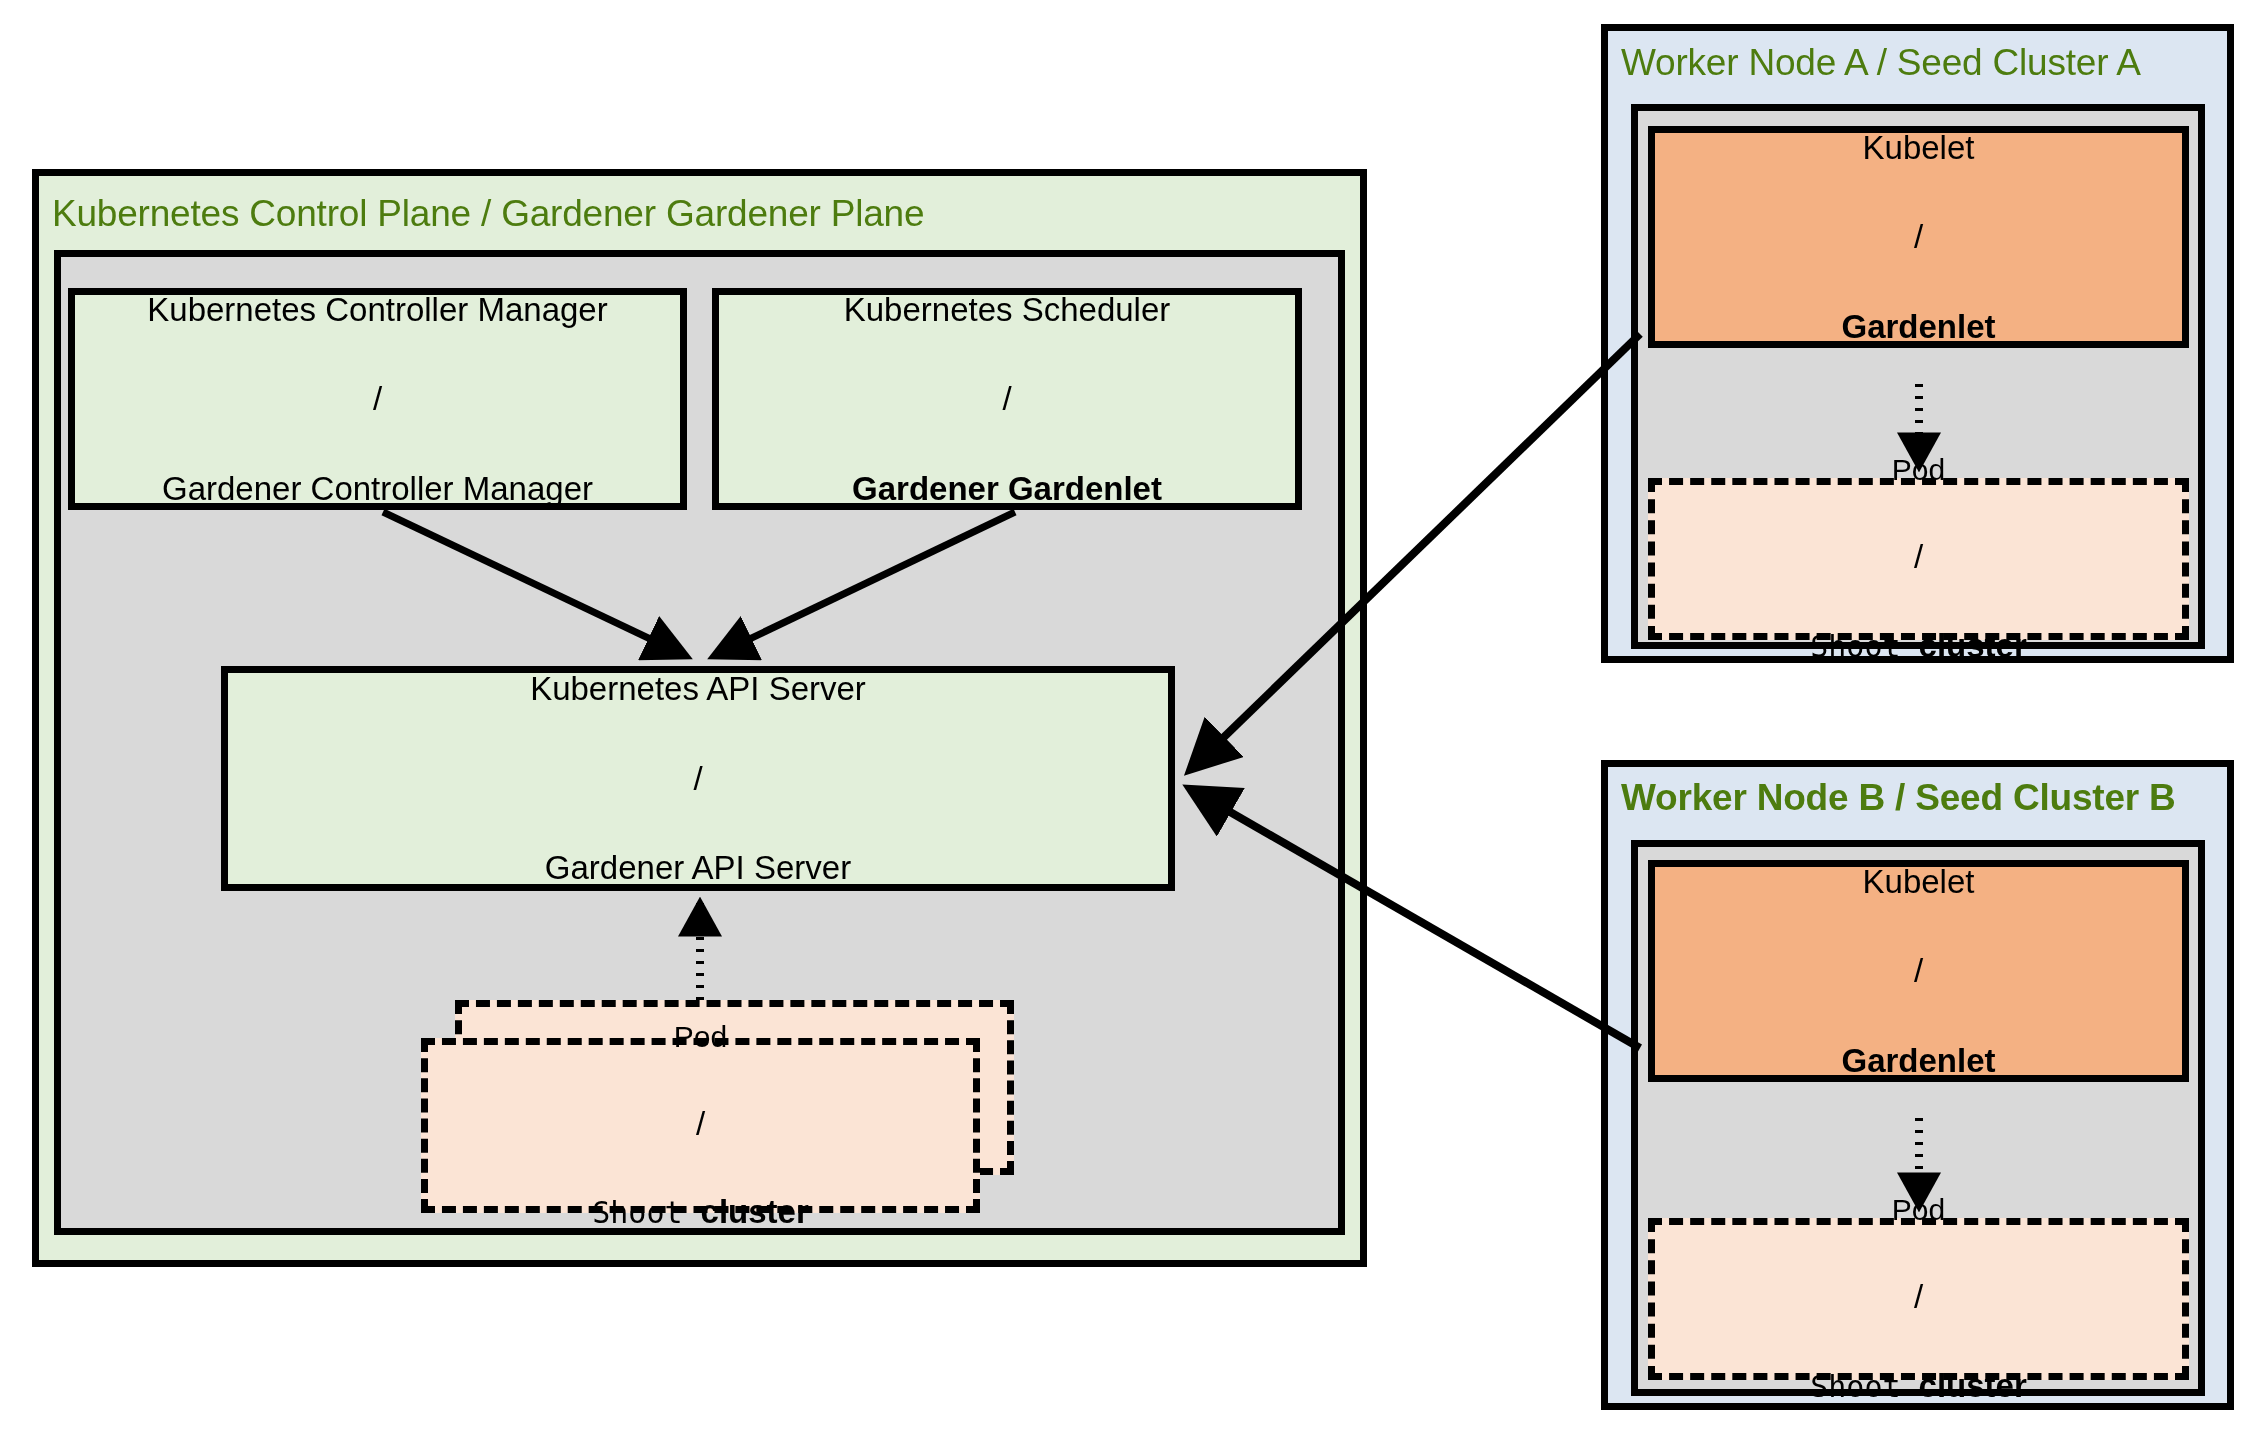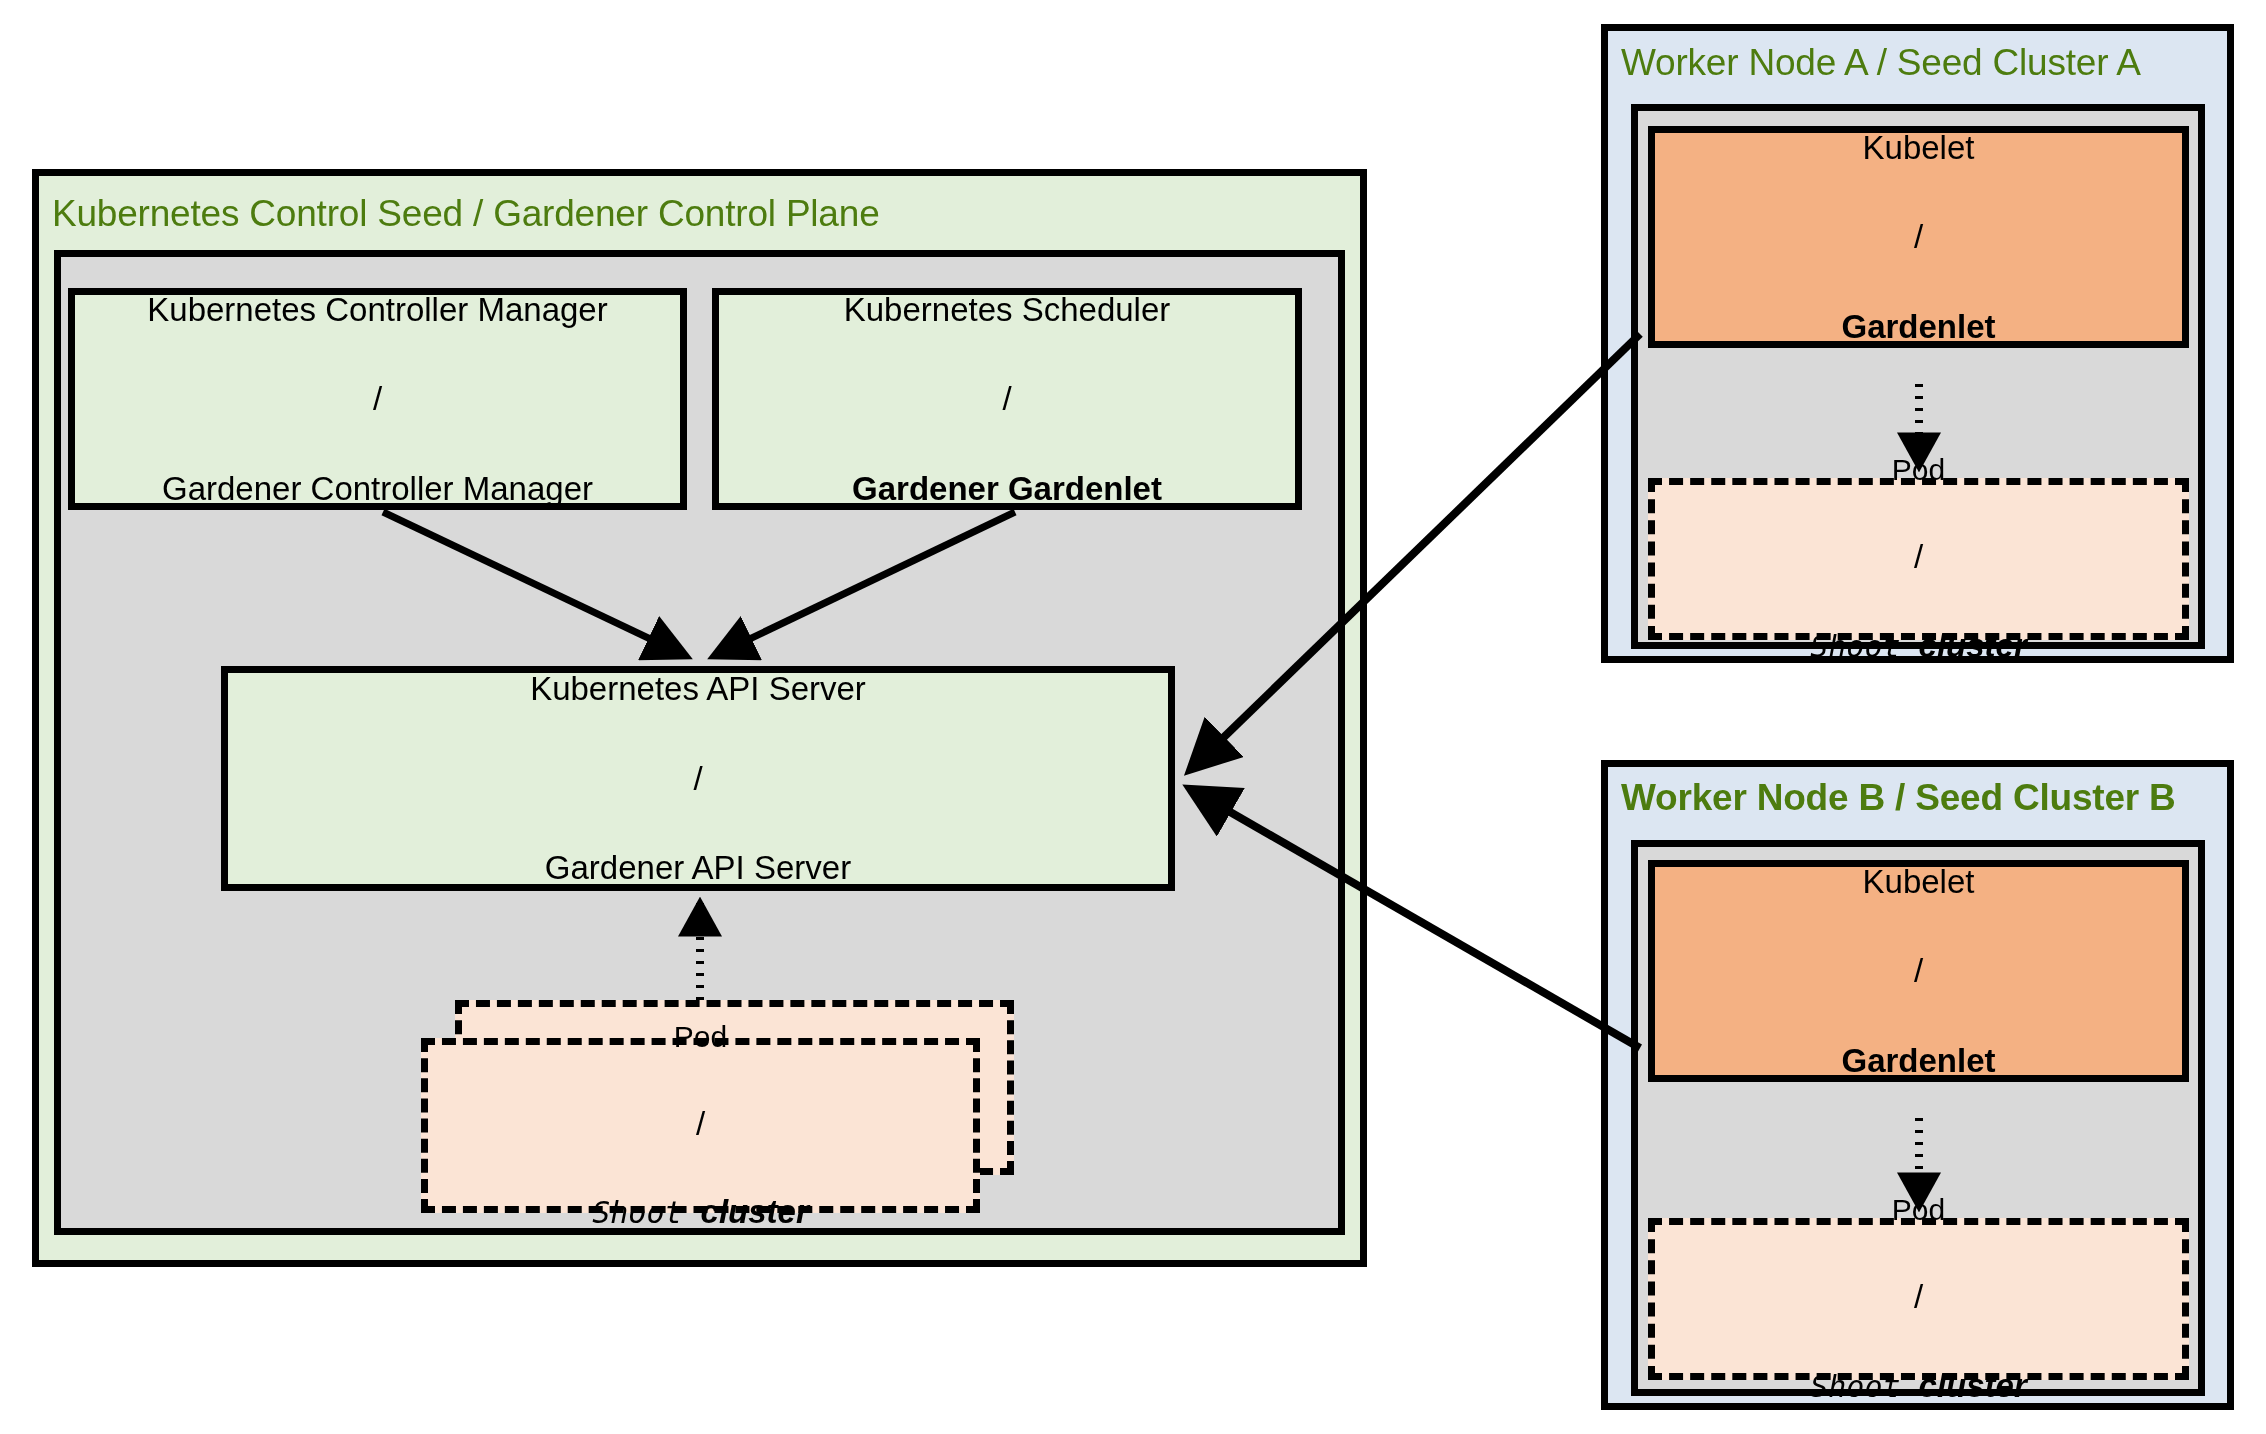--- a/index.html
+++ b/index.html
@@ -82,21 +82,20 @@
     font-family: Liberation Sans, sans-serif;
     font-size: 30px;
     line-height: 1.3;
     letter-spacing: 0px;
   }
   .mono-mix {
     font-family: "DejaVu Sans Mono", "Liberation Mono", monospace;
     font-size: 30px;
     line-height: 1.3;
     white-space: nowrap;
-    font-style: italic;
   }
   .mono-mix b {
     font-family: "Liberation Sans", sans-serif;
     font-size: 33px;
     font-weight: bold;
   }
 
   
   #arrows {
     position: absolute;
@@ -106,21 +105,21 @@
     pointer-events: none;
   }
 </style>
 </head>
 <body>
 
 <div id="canvas">
 
   <div class="box green-outer" style="left:32px; top:169px; width:1335px; height:1098px;"></div>
 
-  <div class="group-title" style="left:52px; top:195px; width:1290px;">Kubernetes Control Seed / Gardener Control Plane</div>
+  <div class="group-title" style="left:52px; top:195px; width:1290px;">Kubernetes Control Plane / Gardener Gardener Plane</div>
 
   <div class="box grey-inner" style="left:54px; top:250px; width:1291px; height:985px;"></div>
 
   <div class="box green-node" style="left:68px; top:288px; width:619px; height:222px;">
     <div class="node-line">Kubernetes Controller Manager</div>
     <div class="slash">/</div>
     <div class="node-line">Gardener Controller Manager</div>
   </div>
 
   <div class="box green-node" style="left:712px; top:288px; width:590px; height:222px;">

